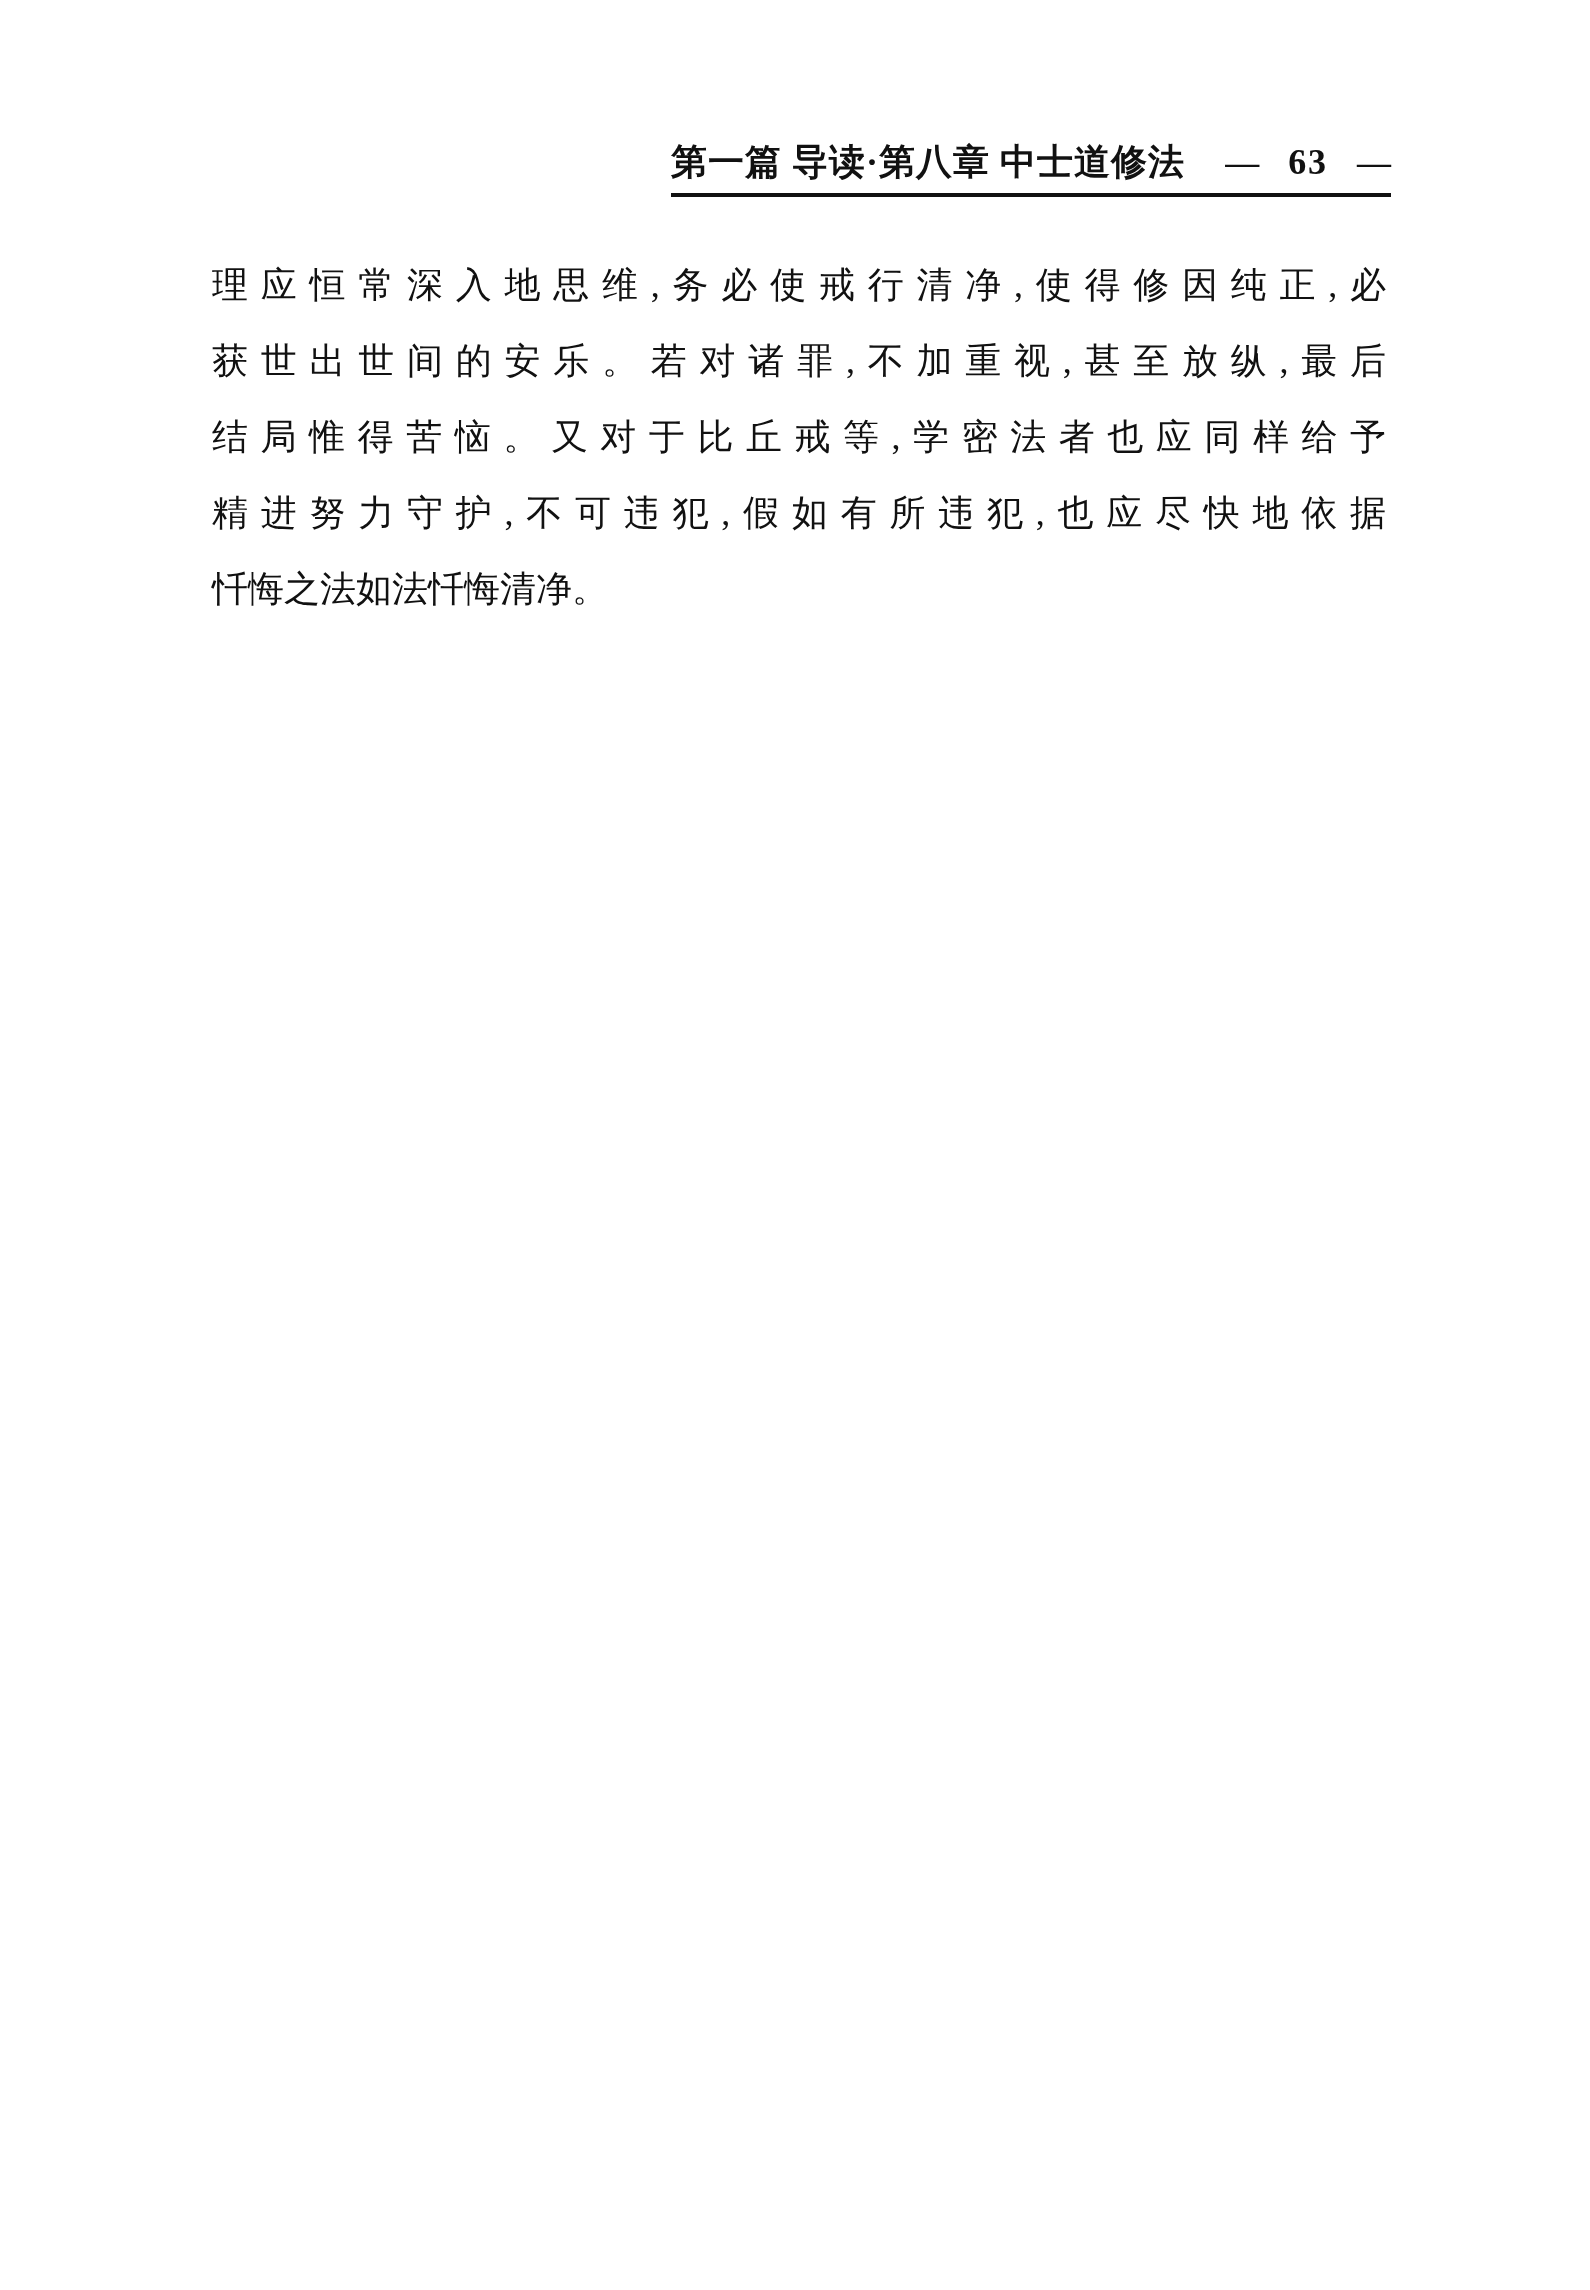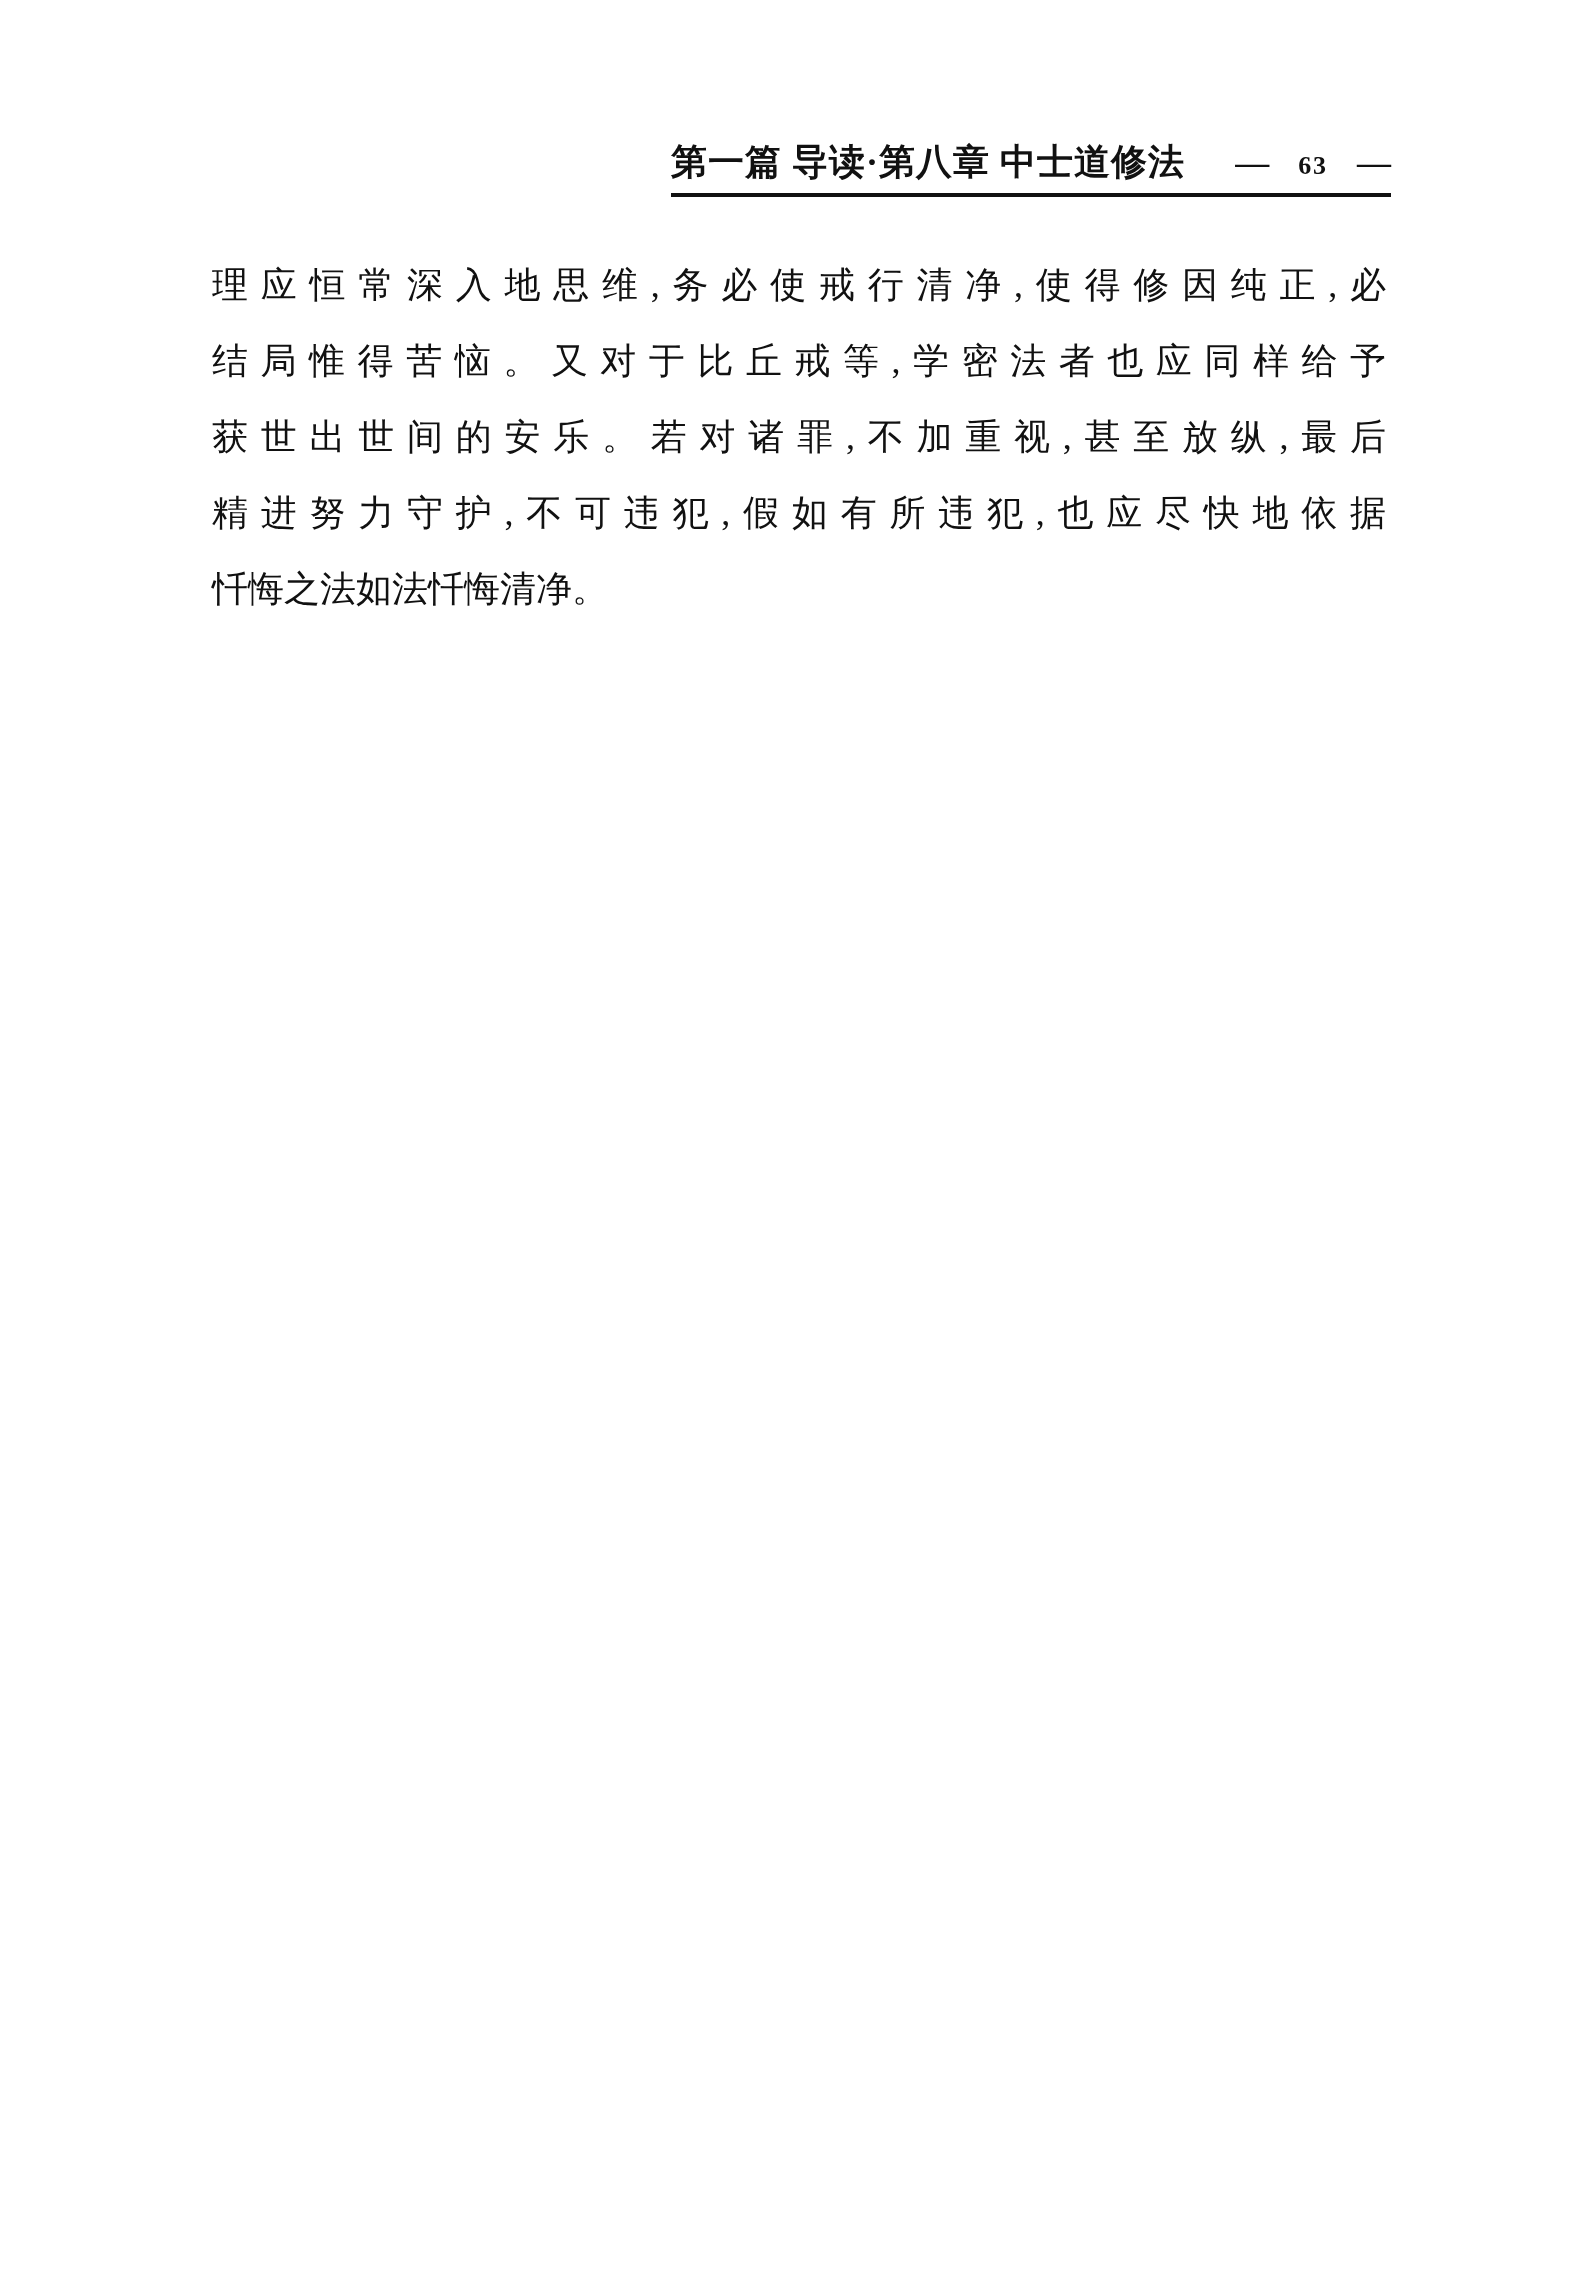--- a/index.html
+++ b/index.html
@@ -39,21 +39,21 @@
     display: flex;
     align-items: baseline;
     gap: 29px;
     font-weight: bold;
   }
   .header-dash {
     font-size: 34px;
     line-height: 48px;
   }
   .header-number {
-    font-size: 26px;
+    font-size: 36px;
     line-height: 48px;
     letter-spacing: 1.9px;
   }
   .header-rule {
     position: absolute;
     left: 671px;
     top: 193px;
     width: 720px;
     height: 3.8px;
     background: #111111;
@@ -90,20 +90,20 @@
       <span class="header-dash">—</span>
       <span class="header-number">63</span>
       <span class="header-dash">—</span>
     </span>
   </div>
 
   <div class="header-rule"></div>
 
   <div class="body-text">
     <div class="text-line">理应恒常深入地思维,务必使戒行清净,使得修因纯正,必</div>
+    <div class="text-line">获世出世间的安乐。若对诸罪,不加重视,甚至放纵,最后</div>
     <div class="text-line">结局惟得苦恼。又对于比丘戒等,学密法者也应同样给予</div>
-    <div class="text-line">获世出世间的安乐。若对诸罪,不加重视,甚至放纵,最后</div>
     <div class="text-line">精进努力守护,不可违犯,假如有所违犯,也应尽快地依据</div>
     <div class="text-line last-line">忏悔之法如法忏悔清净。</div>
   </div>
 
 </div>
 
 
 </body></html>

